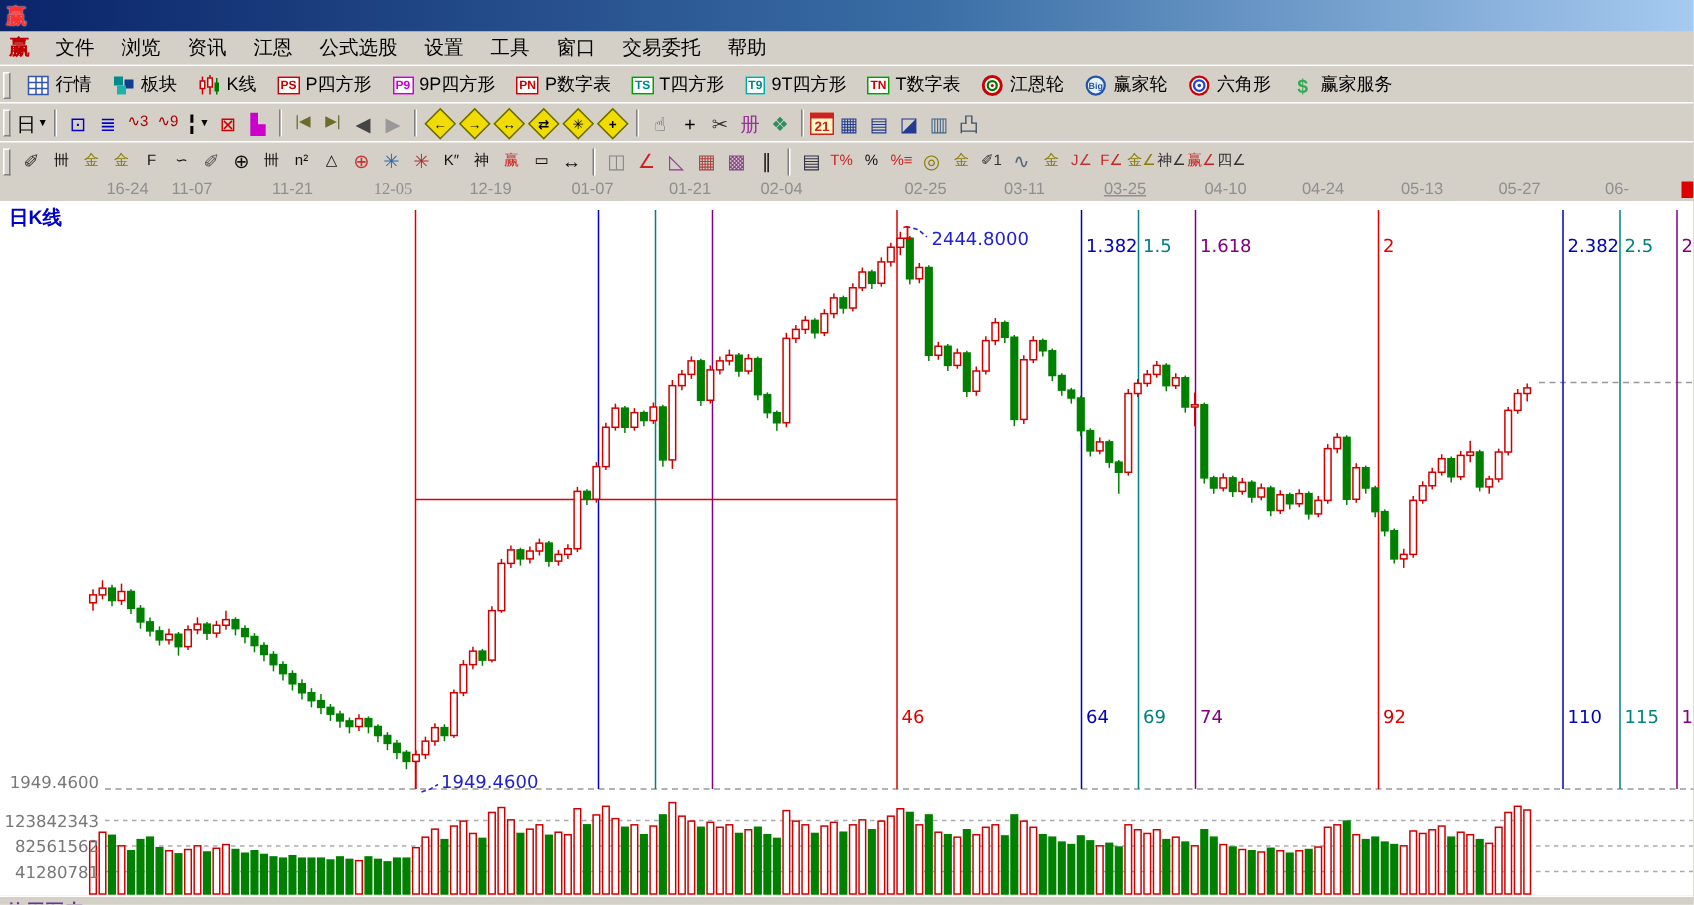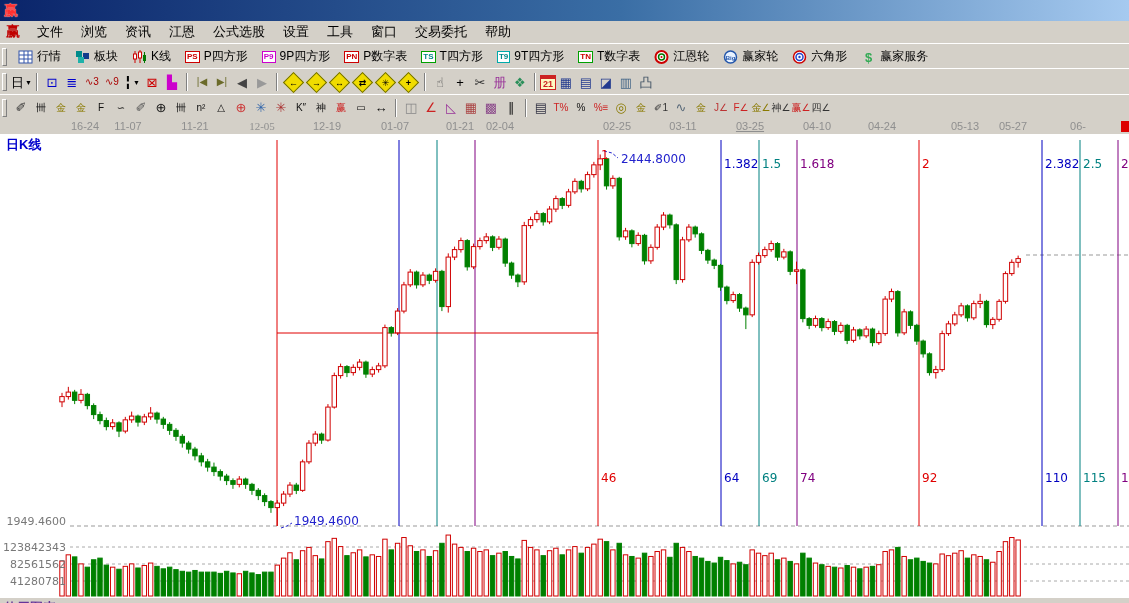--- a/index.html
+++ b/index.html
@@ -365,27 +365,27 @@
     </div>
 
   <div class="datestrip" id="datestrip">
       <span class="dtick" style="left: 85px;">16-24</span>
       <span class="dtick" style="left: 128px;">11-07</span>
       <span class="dtick" style="left: 195px;">11-21</span>
       <span class="dtick" style="left: 262px; font-family: Liberation Serif, serif;">12-05</span>
       <span class="dtick" style="left: 327px;">12-19</span>
       <span class="dtick" style="left: 395px;">01-07</span>
       <span class="dtick" style="left: 460px;">01-21</span>
-      <span class="dtick" style="left: 500px;">02-04</span>
+      <span class="dtick" style="left: 521px;">02-04</span>
       <span class="dtick" style="left: 617px;">02-25</span>
       <span class="dtick" style="left: 683px;">03-11</span>
       <span class="dtick" style="left: 750px; text-decoration: underline;">03-25</span>
       <span class="dtick" style="left: 817px;">04-10</span>
       <span class="dtick" style="left: 882px;">04-24</span>
-      <span class="dtick" style="left: 948px; margin-left: 17px;">05-13</span>
+      <span class="dtick" style="left: 948px;">05-13</span>
       <span class="dtick" style="left: 1013px;">05-27</span>
       <span class="dtick" style="left: 1078px;">06-</span>
       <span class="dredbox" style="left: 1121px;"></span>
     </div>
 
   <div id="chartwrap"><svg width="1129" height="469" viewBox="0 134 1129 469">
         <g>
           <line x1="70" y1="526" x2="1129" y2="526" stroke="#999999" stroke-dasharray="4,3"></line>
           <line x1="1026" y1="255" x2="1129" y2="255" stroke="#999999" stroke-dasharray="4,3"></line>
           <line x1="70" y1="547" x2="1129" y2="547" stroke="#aaaaaa" stroke-dasharray="3,3"></line>

